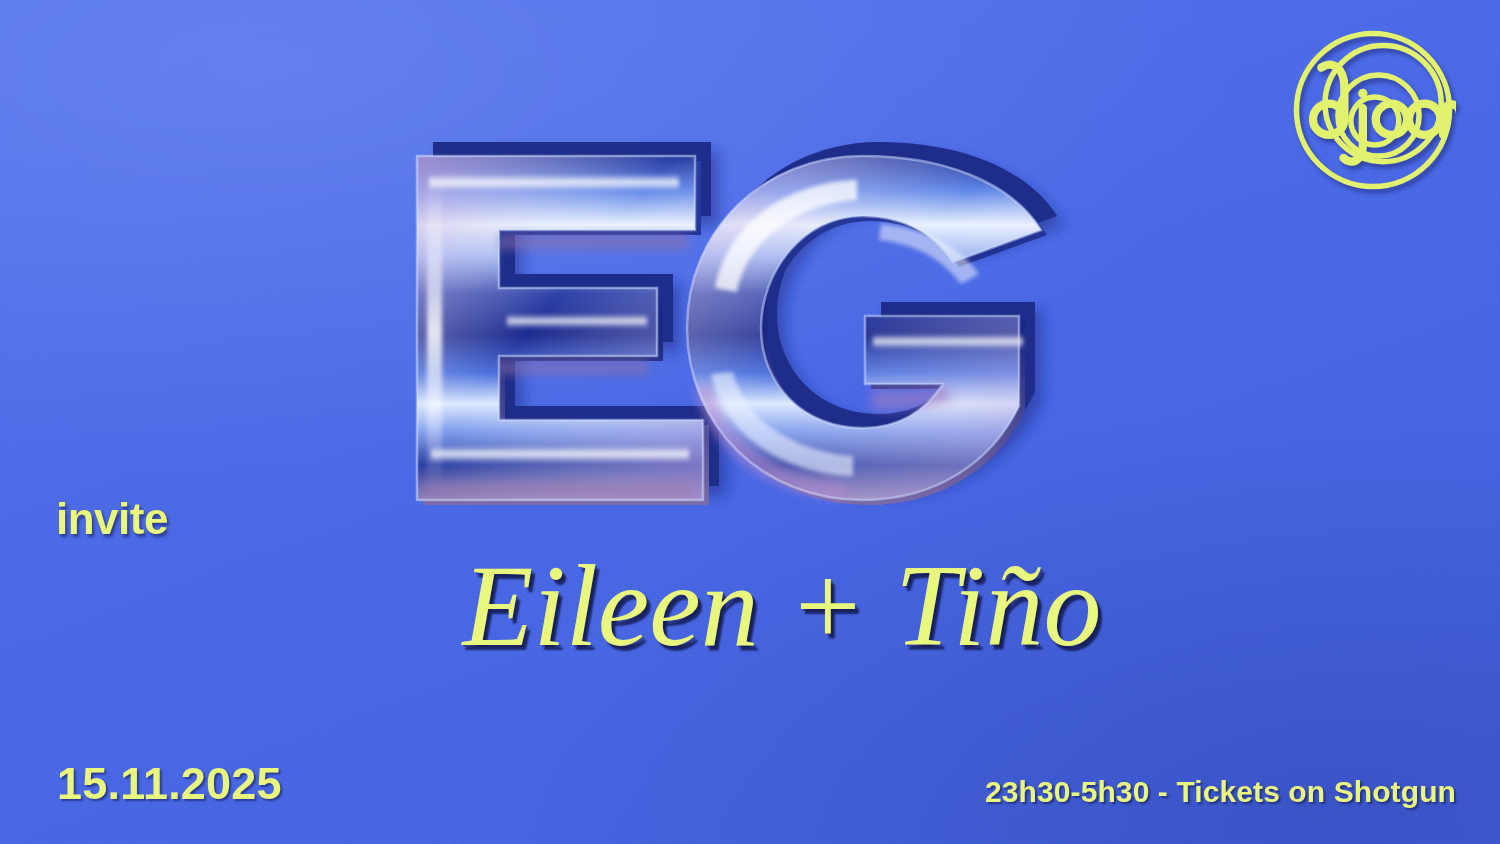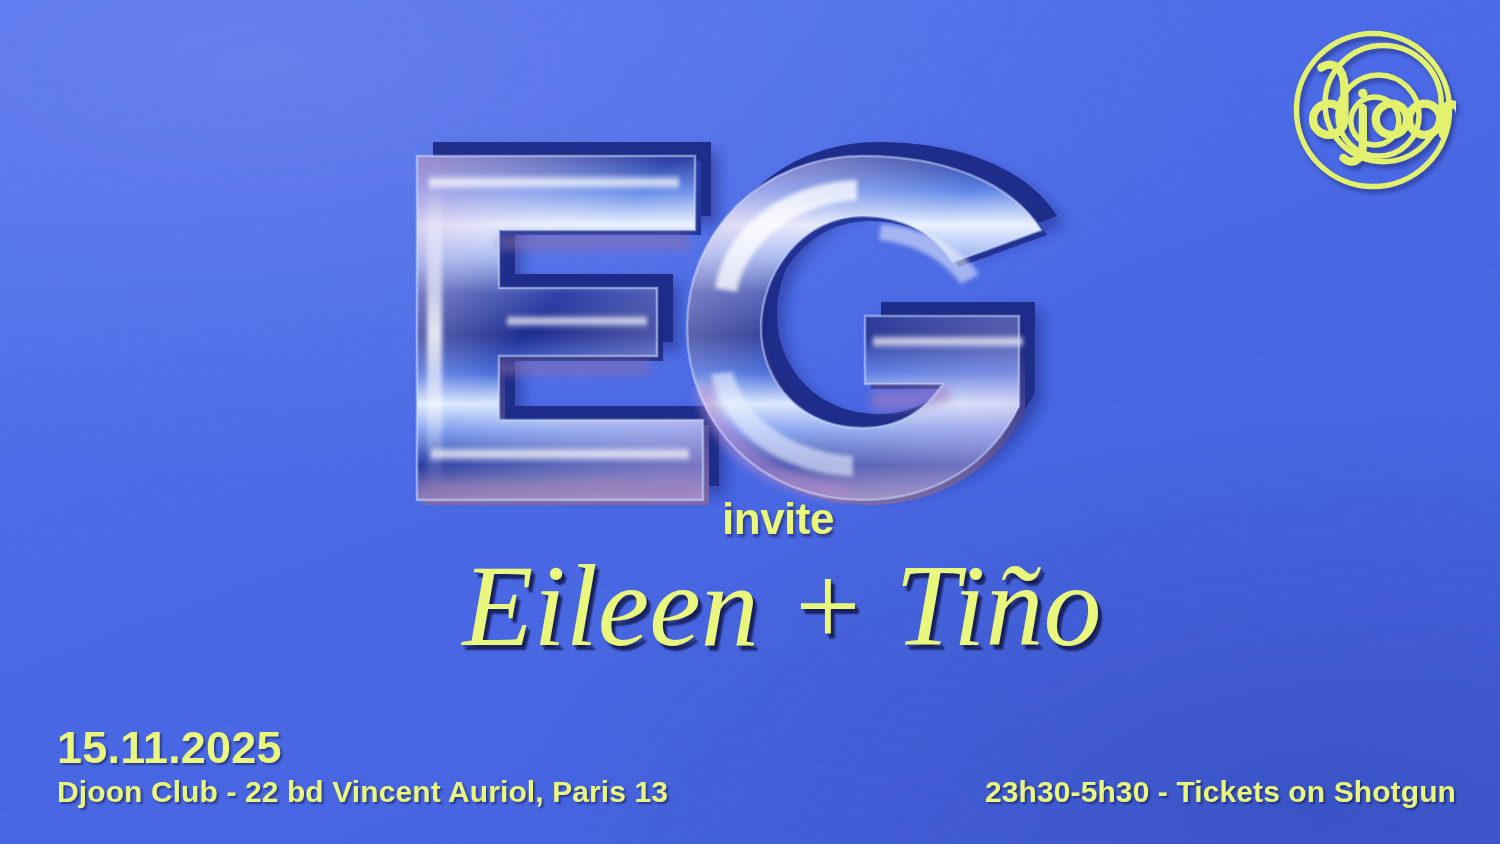--- a/index.html
+++ b/index.html
@@ -57,21 +57,21 @@
     height: 400px;
   }
   .eg-wrap svg { display:block; width:100%; height:100%; overflow: visible; }
 
   
   .invite {
     position: absolute;
     left: 0;
     top: 494px;
     width: 1500px;
-    text-align: center;
+    text-align: left;
     padding-left: 56px;
     box-sizing: border-box;
     font-size: 44px;
     font-weight: 700;
     letter-spacing: -0.5px;
     color: #e9f77e;
     text-shadow:
       2px 3px 3px rgba(18,22,80,0.55),
       0 0 1px rgba(60,70,30,0.8);
   }
@@ -278,20 +278,19 @@
     </svg>
   </div>
 
   <div class="invite">invite</div>
 
   <div class="artists">Eileen + Tiño</div>
 
   <div class="footer">
     <div class="f-left">
       <div class="f-date">15.11.2025</div>
-      <div class="f-line">Djoon Club - 22 bd Vincent Auriol, Paris 13</div>
     </div>
     <div class="f-right">
       <div class="f-line">23h30-5h30 - Tickets on Shotgun</div>
     </div>
   </div>
 
 </div>
 
 </body></html>

